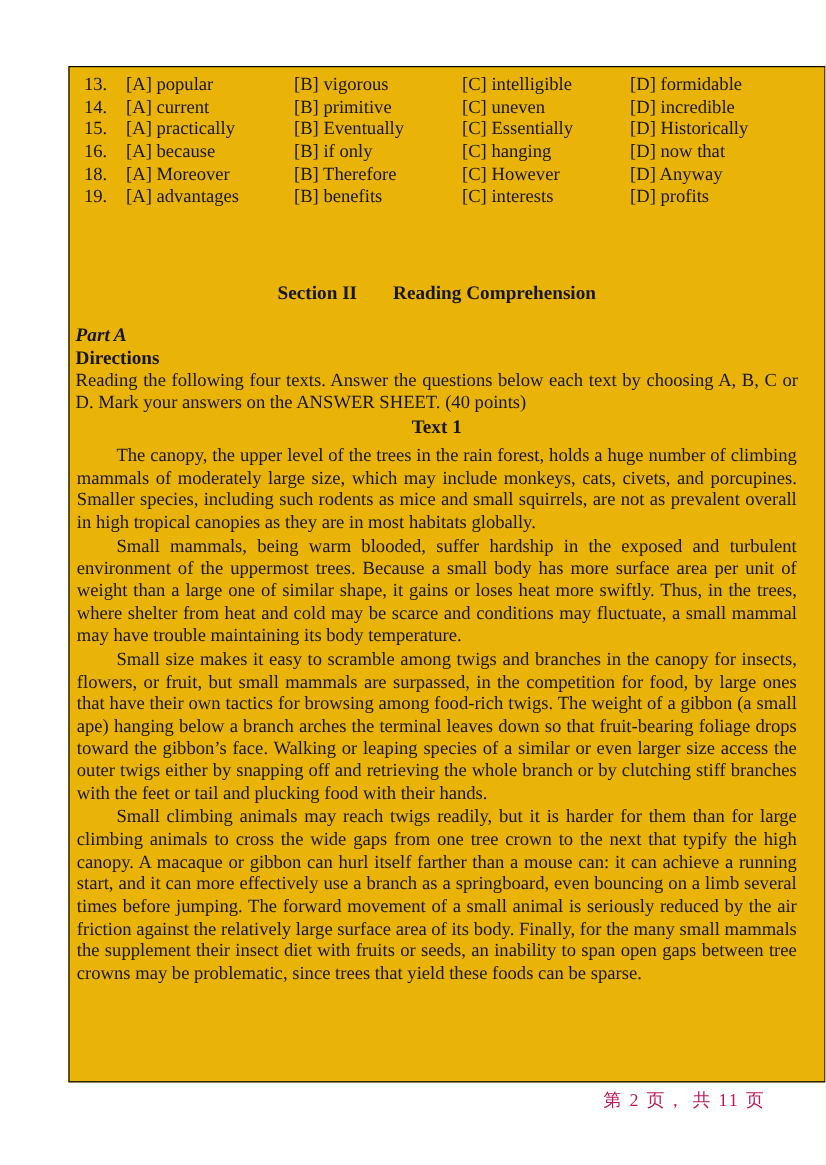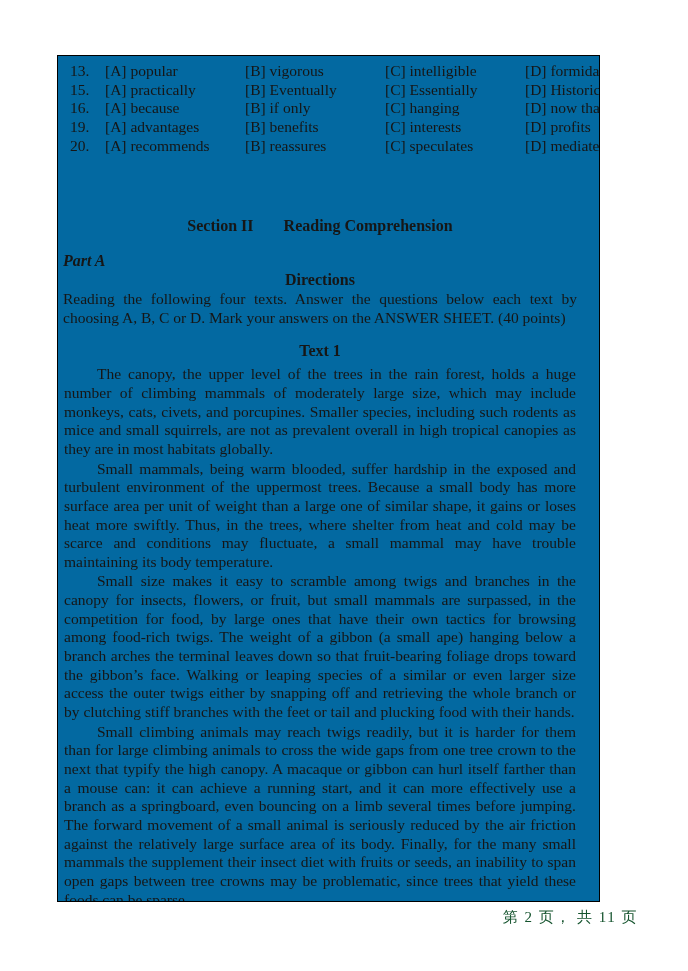--- a/index.html
+++ b/index.html
@@ -16,25 +16,25 @@
     position: relative;
     width: 688px;
     height: 971px;
     background: #ffffff;
     overflow: hidden;
   }
   .doc-box {
     position: absolute;
     left: 57px;
     top: 55px;
-    width: 543px;
+    width: 631px;
     height: 847px;
     border: 1.5px solid #000000;
     box-sizing: border-box;
-    background: #0369a1;
+    background: #eab308;
     padding: 4px 22px 0 5px;
     overflow: hidden;
   }
   
   .options-table {
     padding-top: 2px;
     font-size: 15.5px;
   }
   .opt-row {
     display: flex;
@@ -66,94 +66,100 @@
     margin-top: 17px;
     font-weight: bold;
     font-size: 16px;
     line-height: 18.7px;
     font-style: italic;
   }
   .directions-label {
     font-weight: bold;
     font-size: 16px;
     line-height: 18.7px;
-    text-align: center;
   }
   .directions-text {
     font-size: 15.5px;
     line-height: 18.7px;
     text-align: justify;
   }
   .text1-heading {
-    margin-top: 14px;
+    margin-top: 1px;
     margin-bottom: 5px;
     text-align: center;
     font-weight: bold;
     font-size: 16px;
     line-height: 19px;
   }
   .passage p {
     margin: 1px;
     font-size: 15.5px;
     line-height: 18.65px;
     text-align: justify;
     text-indent: 33px;
   }
   
   .page-footer {
     position: absolute;
     top: 908px;
     right: 50px;
     font-size: 15px;
     letter-spacing: 1.5px;
-    color: #14532d;
+    color: #be185d;
     white-space: nowrap;
   }
 </style>
 </head>
 <body>
 
 <div class="page">
   <div class="doc-box">
 
     <div class="options-table">
       <div class="opt-row">
         <span class="opt-num">13.</span>
         <span class="opt-cell">[A] popular</span>
         <span class="opt-cell">[B] vigorous</span>
         <span class="opt-cell">[C] intelligible</span>
         <span class="opt-cell last">[D] formidable</span>
       </div>
       <div class="opt-row">
+        <span class="opt-num">14.</span>
+        <span class="opt-cell">[A] current</span>
+        <span class="opt-cell">[B] primitive</span>
+        <span class="opt-cell">[C] uneven</span>
+        <span class="opt-cell last">[D] incredible</span>
+      </div>
+      <div class="opt-row">
         <span class="opt-num">15.</span>
         <span class="opt-cell">[A] practically</span>
         <span class="opt-cell">[B] Eventually</span>
         <span class="opt-cell">[C] Essentially</span>
         <span class="opt-cell last">[D] Historically</span>
       </div>
       <div class="opt-row">
         <span class="opt-num">16.</span>
         <span class="opt-cell">[A] because</span>
         <span class="opt-cell">[B] if only</span>
         <span class="opt-cell">[C] hanging</span>
         <span class="opt-cell last">[D] now that</span>
       </div>
       <div class="opt-row">
+        <span class="opt-num">18.</span>
+        <span class="opt-cell">[A] Moreover</span>
+        <span class="opt-cell">[B] Therefore</span>
+        <span class="opt-cell">[C] However</span>
+        <span class="opt-cell last">[D] Anyway</span>
+      </div>
+      <div class="opt-row">
         <span class="opt-num">19.</span>
         <span class="opt-cell">[A] advantages</span>
         <span class="opt-cell">[B] benefits</span>
         <span class="opt-cell">[C] interests</span>
         <span class="opt-cell last">[D] profits</span>
-      </div>
-      <div class="opt-row">
-        <span class="opt-num">20.</span>
-        <span class="opt-cell">[A] recommends</span>
-        <span class="opt-cell">[B] reassures</span>
-        <span class="opt-cell">[C] speculates</span>
-        <span class="opt-cell last">[D] mediates</span>
       </div>
     </div>
 
     <div class="section-title">
       <span class="gap-left">Section II</span><span>Reading Comprehension</span>
     </div>
 
     <div class="part-label">Part A</div>
     <div class="directions-label">Directions</div>
     <div class="directions-text">Reading the following four texts. Answer the questions below each text by choosing A, B, C or D. Mark your answers on the ANSWER SHEET. (40 points)</div>

